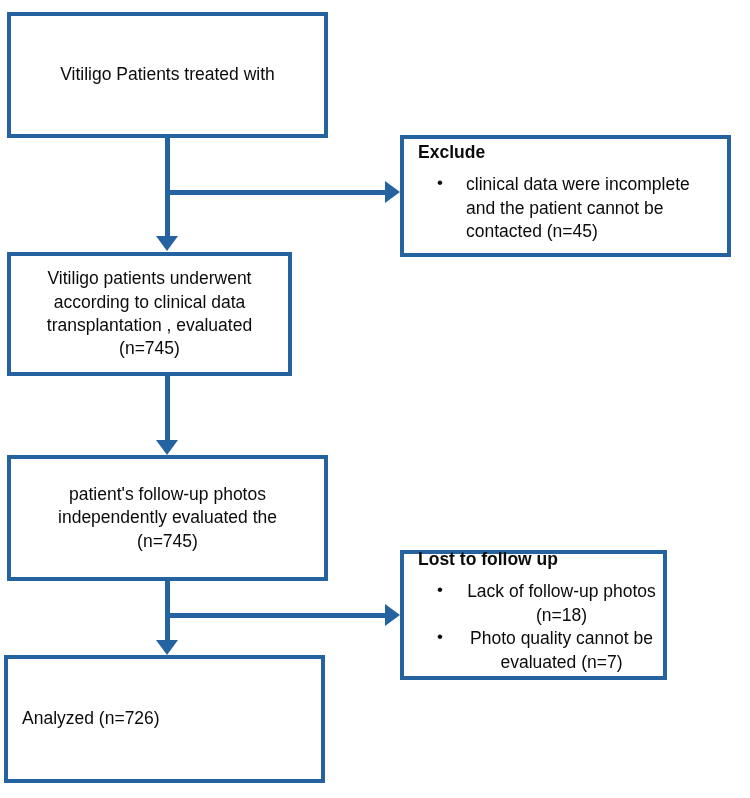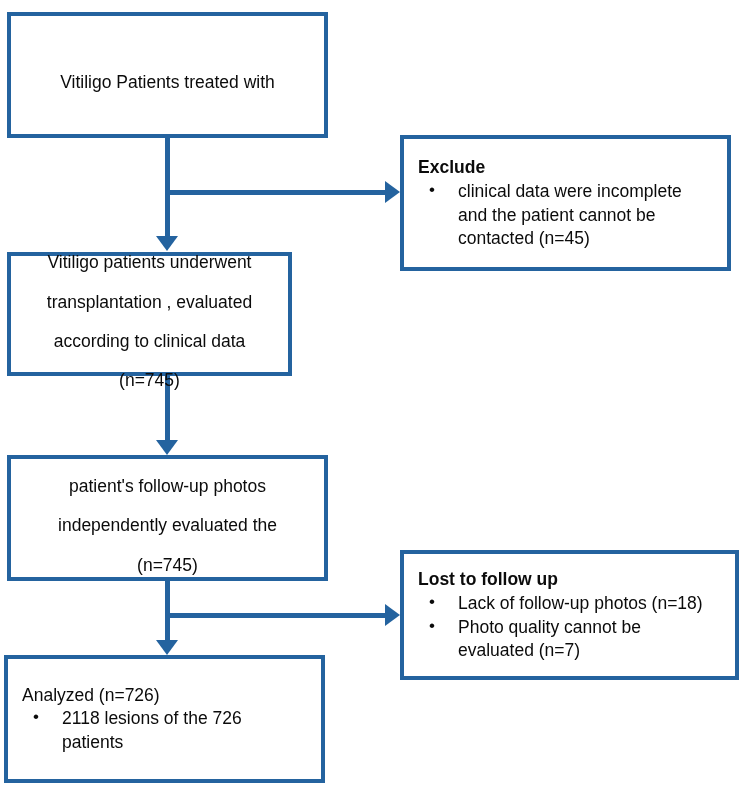--- a/index.html
+++ b/index.html
@@ -36,29 +36,28 @@
     text-align: center;
     padding: 6px 12px;
   }
   .node.left {
     align-items: flex-start;
     text-align: left;
     padding: 6px 14px;
   }
   .node .line {
     white-space: pre;
-    margin-top: 16px;
   }
   .node .heading {
     font-weight: bold;
     margin-bottom: 1px;
   }
   .bullets {
     list-style: none;
-    margin: 0;
+    margin: 8px;
     padding: 0;
     width: 100%;
   }
   .bullets li {
     position: relative;
     padding-left: 40px;
     margin: 0 0 0 0;
     text-indent: 0;
   }
   .bullets li::before {
@@ -90,24 +89,24 @@
     position: absolute;
     width: 0;
     height: 0;
     border-top: 11px solid transparent;
     border-bottom: 11px solid transparent;
     border-left: 15px solid #24639f;
   }
 
   
   #node-enrolled   { left: 7px;   top: 12px;  width: 321px; height: 126px; }
-  #node-excluded   { left: 400px; top: 135px; width: 331px; height: 136px; }
+  #node-excluded   { left: 400px; top: 135px; width: 331px; height: 122px; }
   #node-underwent  { left: 7px;   top: 252px; width: 285px; height: 124px; }
   #node-evaluated  { left: 7px;   top: 455px; width: 321px; height: 126px; }
-  #node-lost       { left: 400px; top: 550px; width: 339px; height: 130px; }
+  #node-lost       { left: 400px; top: 550px; width: 267px; height: 130px; text-align: center; }
   #node-analyzed   { left: 4px;   top: 655px; width: 321px; height: 128px; }
 </style>
 </head>
 <body>
 
 <div id="canvas">
 
   <div class="conn vline" style="left:165px; top:138px; height:98px;"></div>
   <div class="arrow-down" style="left:156px; top:236px;"></div>
 
@@ -129,39 +128,36 @@
 
   <div class="node left" id="node-excluded">
     <div class="heading">Exclude</div>
     <ul class="bullets">
       <li>clinical data were incomplete and the patient cannot be contacted (n=45)</li>
     </ul>
   </div>
 
   <div class="node center" id="node-underwent">
     <div class="line">Vitiligo patients underwent</div>
+    <div class="line">according to clinical data</div>
     <div class="line">transplantation , evaluated</div>
-    <div class="line">according to clinical data</div>
     <div class="line">(n=745)</div>
   </div>
 
   <div class="node center" id="node-evaluated">
     <div class="line">patient's follow-up photos</div>
     <div class="line">independently evaluated the</div>
     <div class="line">(n=745)</div>
   </div>
 
   <div class="node left" id="node-lost">
     <div class="heading">Lost to follow up</div>
     <ul class="bullets">
       <li>Lack of follow-up photos (n=18)</li>
       <li>Photo quality cannot be evaluated (n=7)</li>
     </ul>
   </div>
 
   <div class="node left" id="node-analyzed">
     <div>Analyzed (n=726)</div>
-    <ul class="bullets">
-      <li>2118 lesions of the 726 patients</li>
-    </ul>
   </div>
 
 </div>
 
 </body></html>

